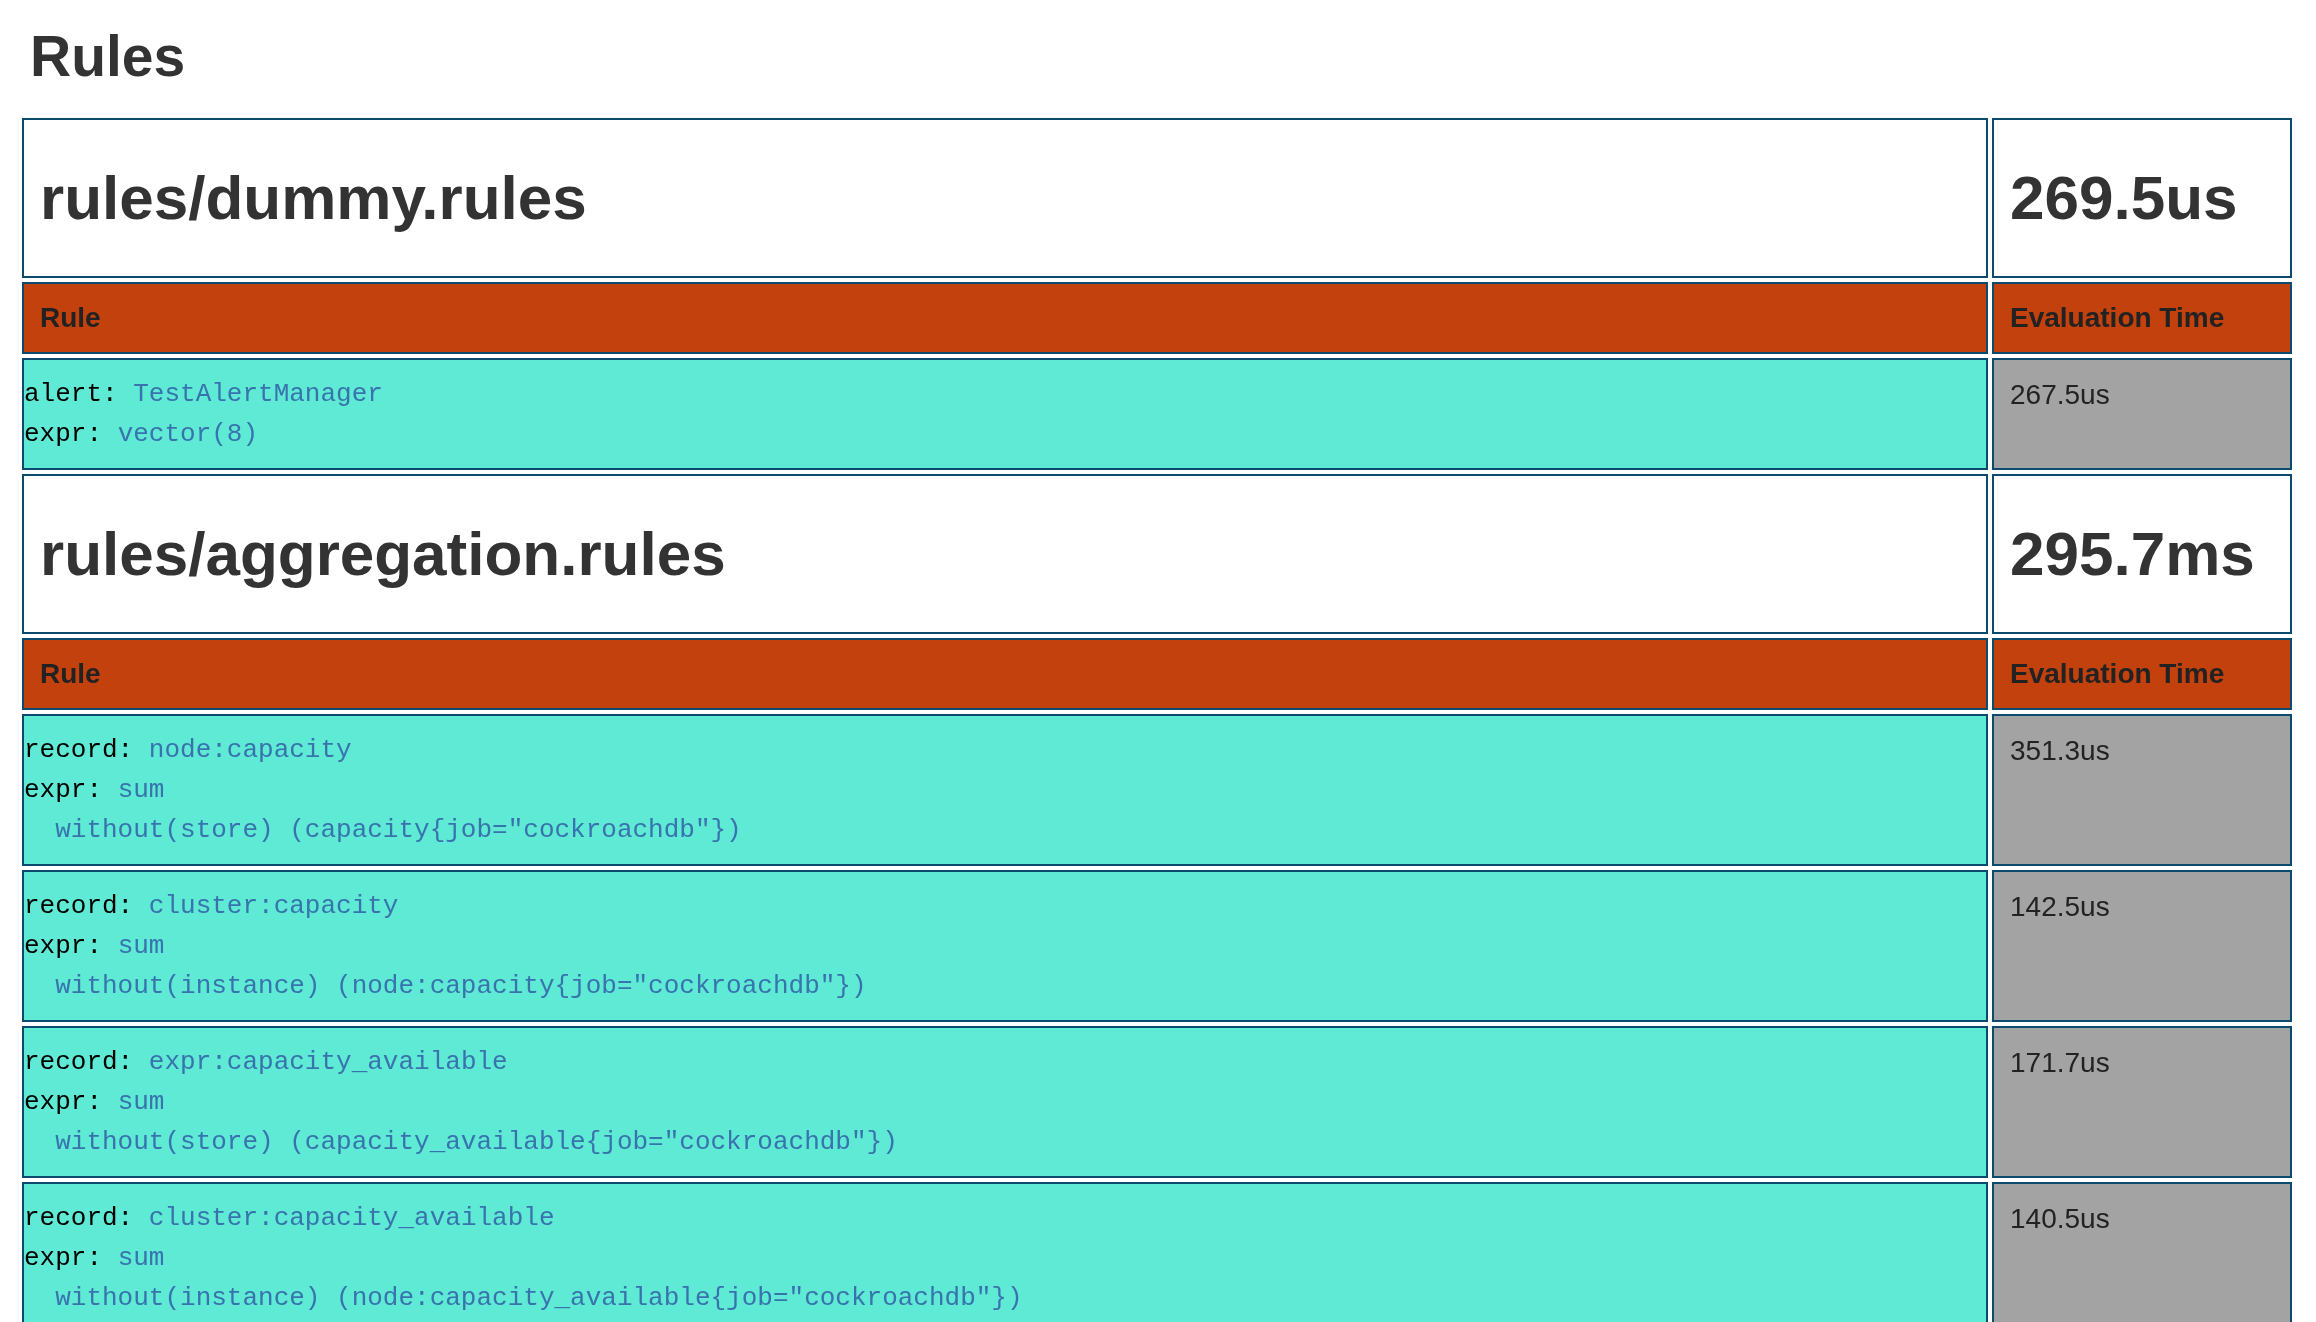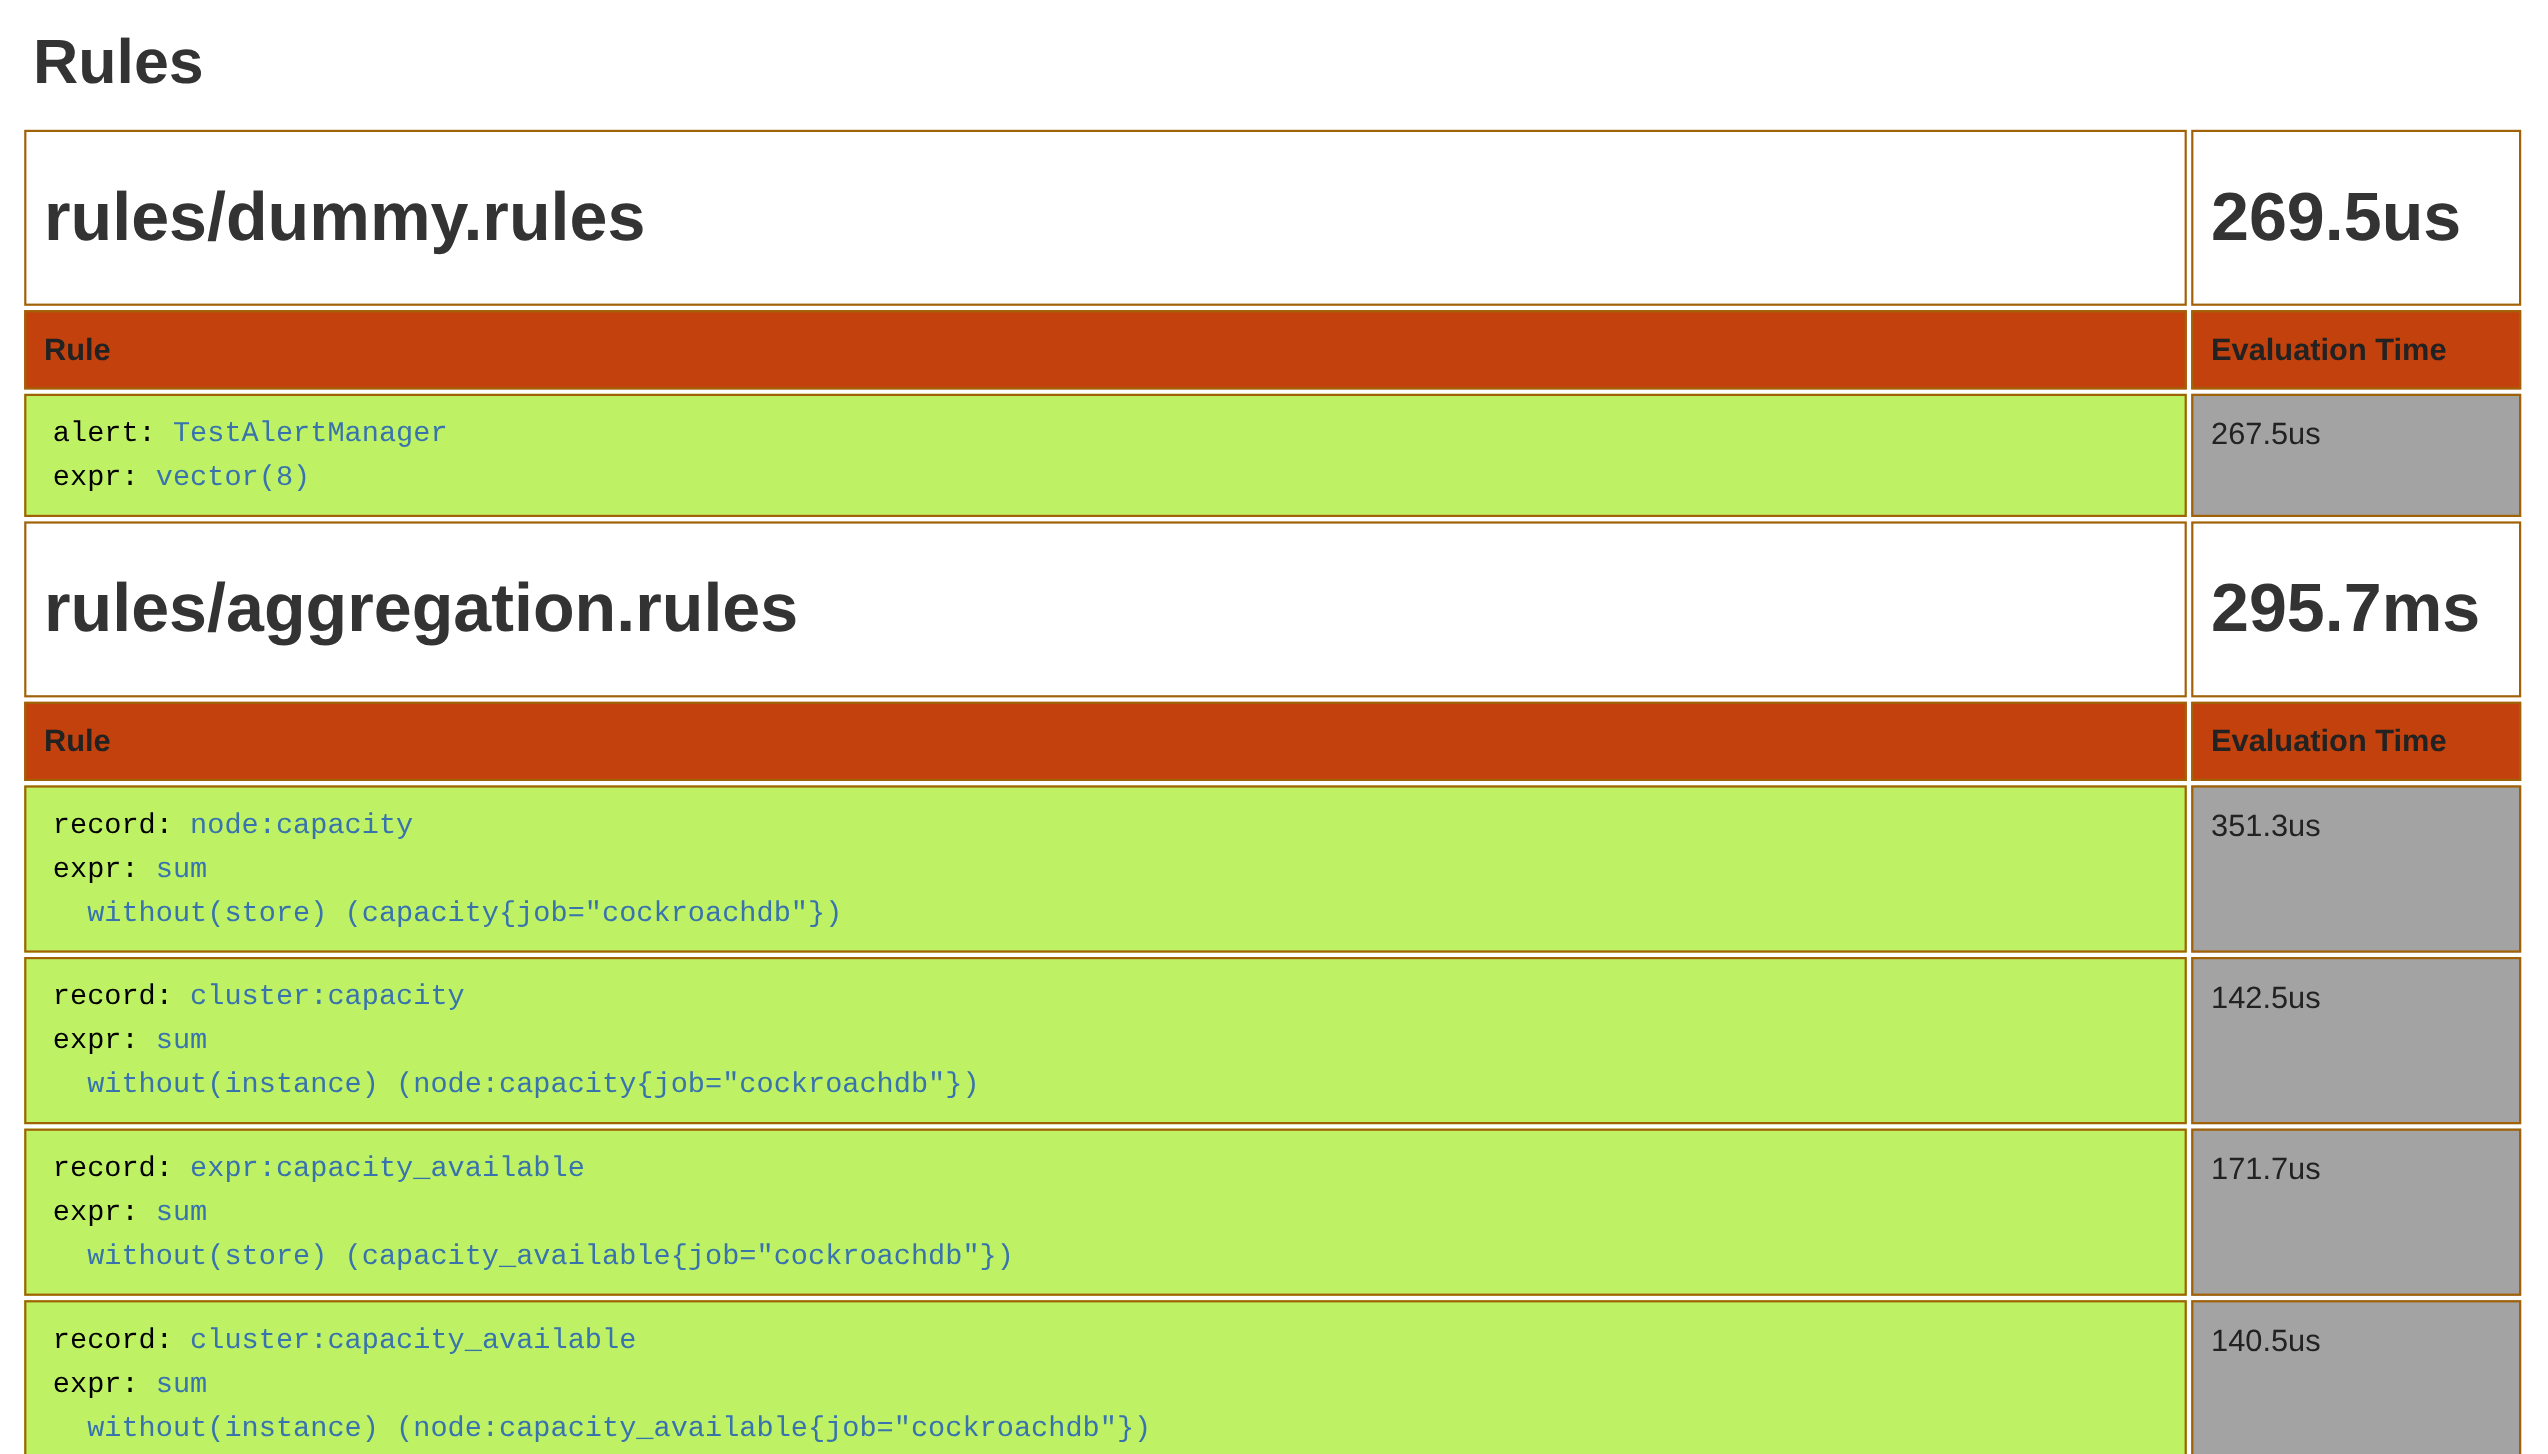--- a/index.html
+++ b/index.html
@@ -25,21 +25,21 @@
     color: #333333;
   }
   table.rules-table {
     width: 100%;
     border-collapse: separate;
     border-spacing: 4px;
     table-layout: fixed;
   }
   col.col-time { width: 300px; }
   .rules-table th, .rules-table td {
-    border: 2px solid #a16207;
+    border: 2px solid #0c4a6e;
     text-align: left;
   }
   .group-name, .group-time {
     font-size: 62px;
     line-height: 68px;
     font-weight: bold;
     padding: 44px 16px;
     color: #333333;
     background: #ffffff;
     vertical-align: middle;
@@ -49,22 +49,22 @@
   .col-header {
     font-size: 28px;
     line-height: 36px;
     font-weight: bold;
     padding: 16px 16px;
     background: #c2410c;
     vertical-align: middle;
     color: #222222;
   }
   .rule-cell {
-    background: #bef264;
-    padding: 14px 24px;
+    background: #5eead4;
+    padding: 14px 0;
     vertical-align: top;
     overflow: hidden;
   }
   .rule-cell pre {
     margin: 0;
     font-family: "Liberation Mono", "DejaVu Sans Mono", monospace;
     font-size: 26px;
     line-height: 40px;
     white-space: pre;
     color: #000000;

